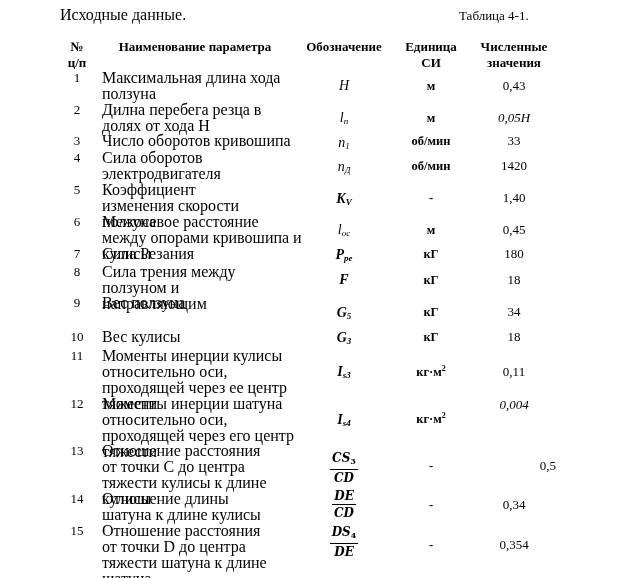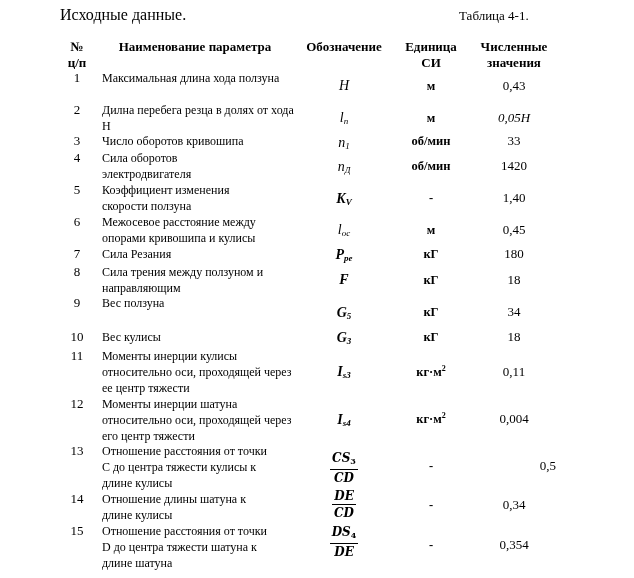--- a/index.html
+++ b/index.html
@@ -13,21 +13,21 @@
     .title-right { left: 459px; top: 8px; font-size: 13px; }
     .hdr { font-weight: bold; font-size: 13px; line-height: 16px; text-align: center; }
     .h-num { left: 62px; top: 39px; width: 30px; }
     .h-name { left: 100px; top: 39px; width: 190px; }
     .h-sym { left: 300px; top: 39px; width: 88px; }
     .h-unit { left: 394px; top: 39px; width: 74px; }
     .h-val { left: 472px; top: 39px; width: 84px; }
 
     .row { position: absolute; left: 0; width: 634px; }
     .c-num { position: absolute; left: 62px; width: 30px; text-align: center; line-height: 16px; font-size: 13px; }
-    .c-name { position: absolute; left: 102px; width: 200px; line-height: 16px; font-size: 12px; }
+    .c-name { position: absolute; left: 102px; width: 200px; line-height: 16px; font-size: 16px; }
     .c-sym { position: absolute; left: 304px; width: 80px; text-align: center; font-style: italic; font-size: 14px; line-height: 16px; }
     .c-unit { position: absolute; left: 394px; width: 74px; text-align: center; font-weight: bold; font-size: 12.5px; line-height: 16px; }
     .c-val { position: absolute; left: 472px; width: 84px; text-align: center; font-size: 13px; line-height: 16px; }
     .sym-b { font-weight: bold; }
     .sub { font-size: 9px; vertical-align: -2px; font-style: italic; }
     sup { font-size: 8px; vertical-align: 5px; line-height: 0; }
 
     .frac { display: inline-block; text-align: center; font-weight: bold; font-style: italic;
             font-family: "DejaVu Serif", serif; font-size: 12px; line-height: 14px; }
     .frac .num { display: block; padding: 0 2px 1px; border-bottom: 1.2px solid #000; }
@@ -141,21 +141,21 @@
   <div class="c-sym sym-b" style="top:16px;"><span>I</span><span class="sub">s3</span></div>
   <div class="c-unit" style="top:16px;"><span>кг·м</span><sup>2</sup></div>
   <div class="c-val" style="top:16px;">0,11</div>
 </div>
 
 <div class="row" style="top:396px;">
   <div class="c-num">12</div>
   <div class="c-name" style="width:195px;">Моменты инерции шатуна относительно оси, проходящей через его центр тяжести</div>
   <div class="c-sym sym-b" style="top:16px;"><span>I</span><span class="sub">s4</span></div>
   <div class="c-unit" style="top:15px;"><span>кг·м</span><sup>2</sup></div>
-  <div class="c-val" style="top:15px;">0,004</div>
+  <div class="c-val" style="top:1px;font-style:italic;">0,004</div>
 </div>
 
 <div class="row" style="top:443px;">
   <div class="c-num">13</div>
   <div class="c-name" style="width:170px;">Отношение расстояния от точки С до центра тяжести кулисы к длине кулисы</div>
   <div class="c-sym" style="top:8px;">
     <span class="frac">
       <span class="num"><span>CS</span><span class="fsub">3</span></span>
       <span class="den">CD</span>
     </span>

